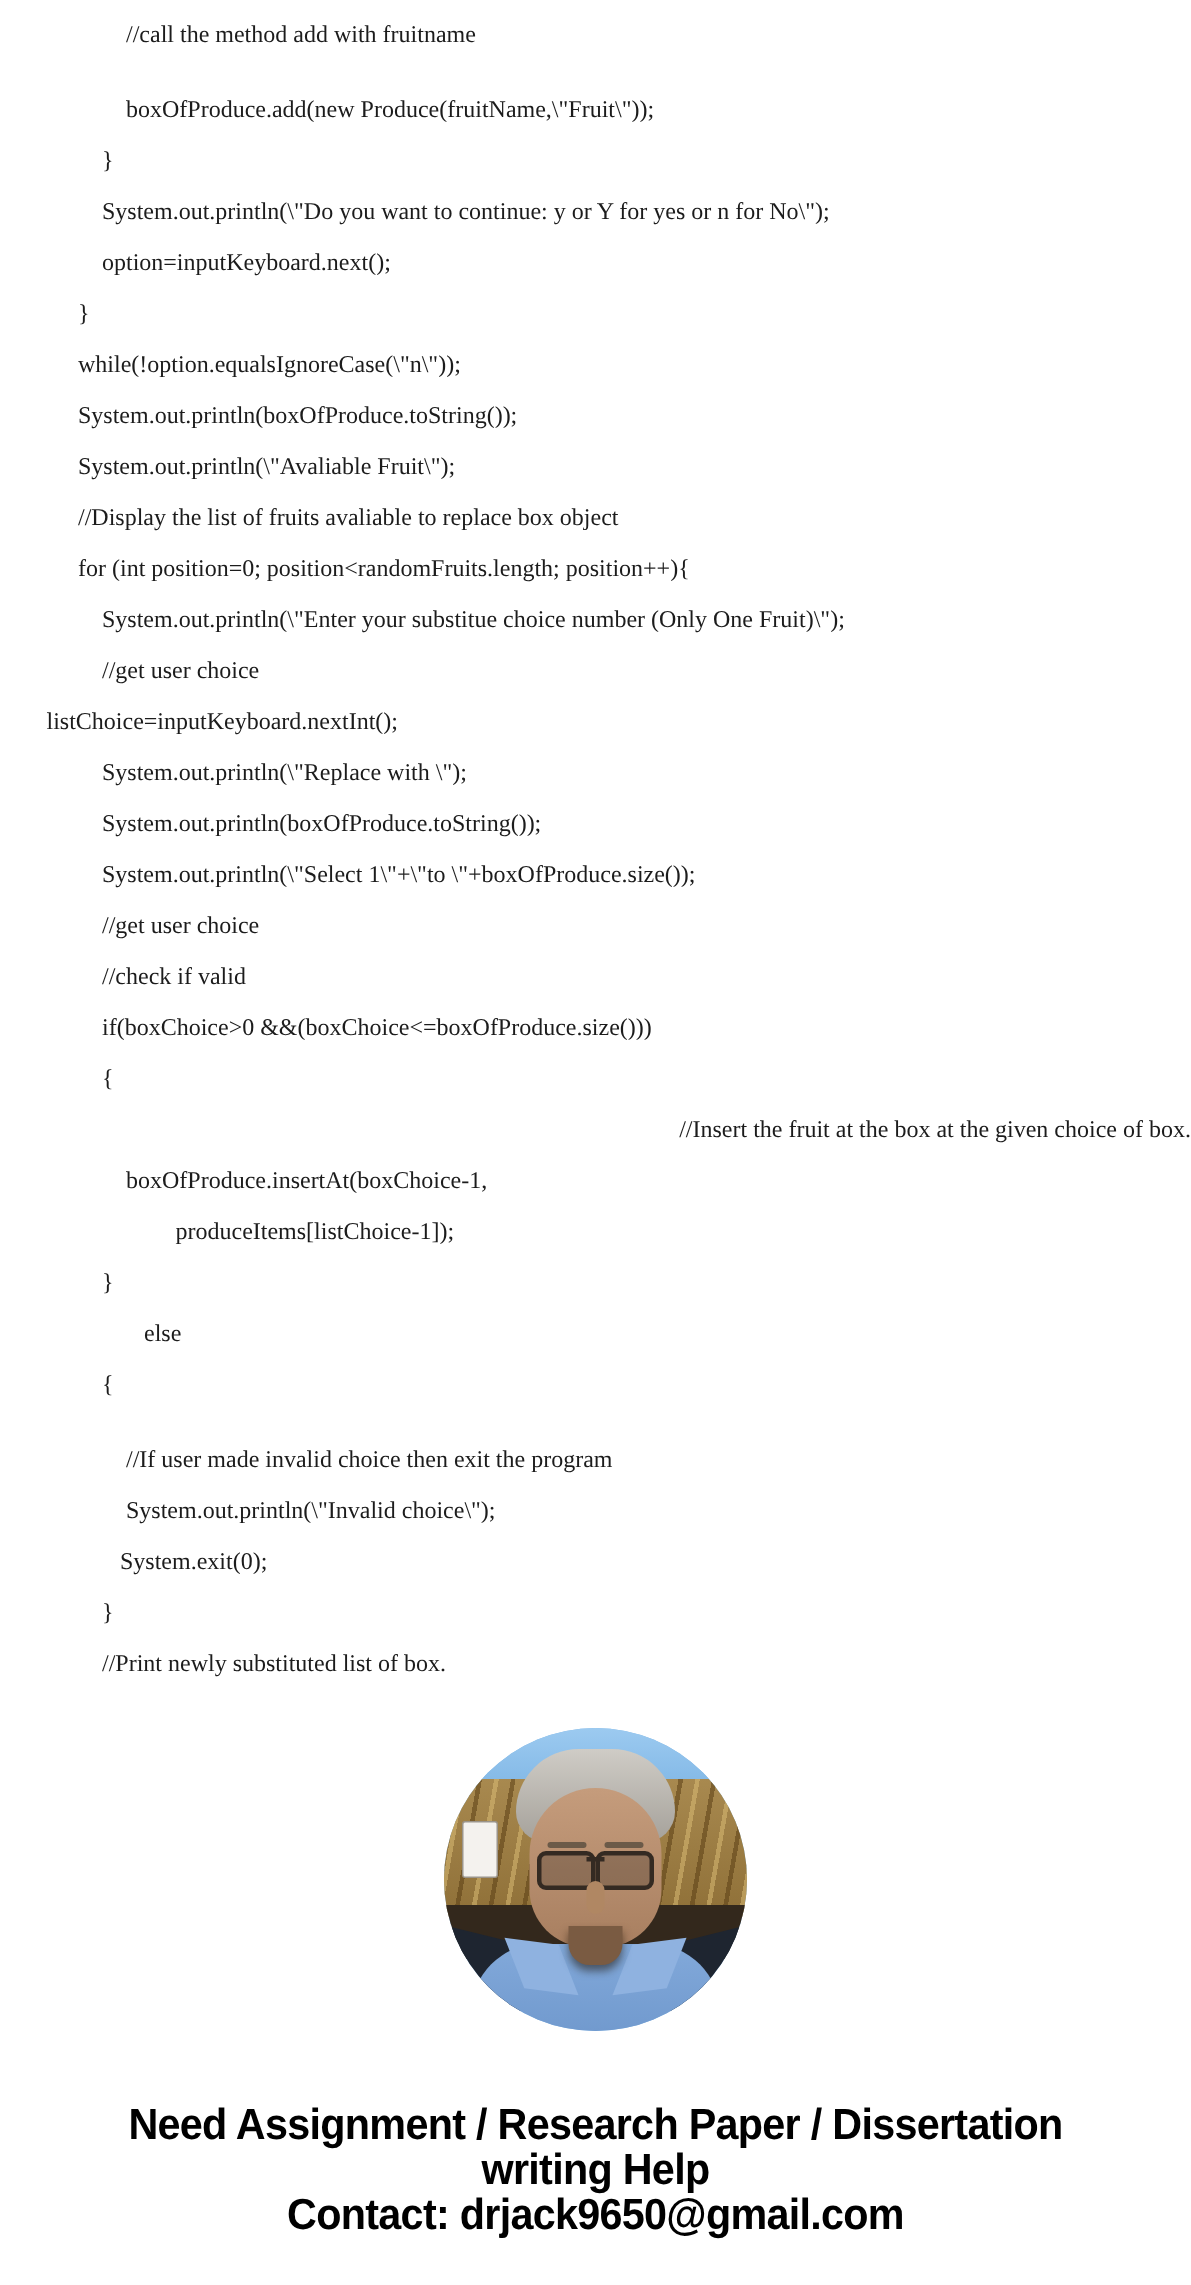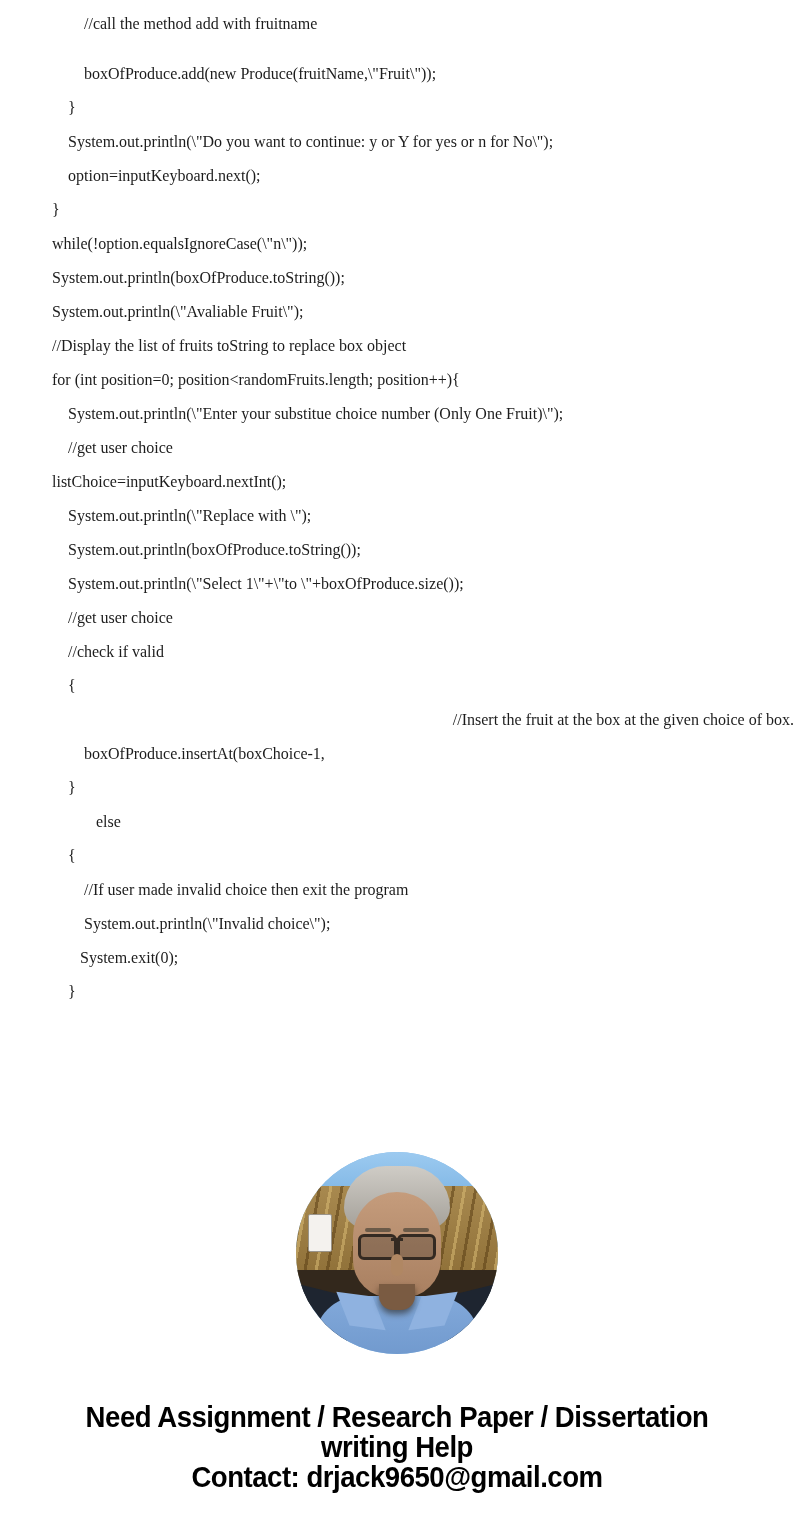--- a/index.html
+++ b/index.html
@@ -68,40 +68,43 @@
 <div class="code-doc">
     <div class="code-line" style="padding-left: 84px;">//call the method add with fruitname</div>
     <div class="code-line" style="padding-left: 84px; margin-top: 16px;">boxOfProduce.add(new Produce(fruitName,\"Fruit\"));</div>
     <div class="code-line" style="padding-left: 68px;">}</div>
     <div class="code-line" style="padding-left: 68px;">System.out.println(\"Do you want to continue: y or Y for yes or n for No\");</div>
     <div class="code-line" style="padding-left: 68px;">option=inputKeyboard.next();</div>
     <div class="code-line" style="padding-left: 52px;">}</div>
     <div class="code-line" style="padding-left: 52px;">while(!option.equalsIgnoreCase(\"n\"));</div>
     <div class="code-line" style="padding-left: 52px;">System.out.println(boxOfProduce.toString());</div>
     <div class="code-line" style="padding-left: 52px;">System.out.println(\"Avaliable Fruit\");</div>
-    <div class="code-line" style="padding-left: 52px;">//Display the list of fruits toString to replace box object</div>
+    <div class="code-line" style="padding-left: 52px;">//Display the list of fruits avaliable to replace box object</div>
     <div class="code-line" style="padding-left: 52px;">for (int position=0; position&lt;randomFruits.length; position++){</div>
     <div class="code-line" style="padding-left: 68px;">System.out.println(\"Enter your substitue choice number (Only One Fruit)\");</div>
     <div class="code-line" style="padding-left: 68px;">//get user choice</div>
-    <div class="code-line" style="padding-left: 52px;">listChoice=inputKeyboard.nextInt();</div>
+    <div class="code-line" style="padding-left: 31px;">listChoice=inputKeyboard.nextInt();</div>
     <div class="code-line" style="padding-left: 68px;">System.out.println(\"Replace with \");</div>
     <div class="code-line" style="padding-left: 68px;">System.out.println(boxOfProduce.toString());</div>
     <div class="code-line" style="padding-left: 68px;">System.out.println(\"Select 1\"+\"to \"+boxOfProduce.size());</div>
     <div class="code-line" style="padding-left: 68px;">//get user choice</div>
     <div class="code-line" style="padding-left: 68px;">//check if valid</div>
+    <div class="code-line" style="padding-left: 68px;">if(boxChoice&gt;0 &amp;&amp;(boxChoice&lt;=boxOfProduce.size()))</div>
     <div class="code-line" style="padding-left: 68px;">{</div>
     <div class="code-line" style="padding-left: 84px; text-align: right;">//Insert the fruit at the box at the given choice of box.</div>
     <div class="code-line" style="padding-left: 84px;">boxOfProduce.insertAt(boxChoice-1,</div>
+    <div class="code-line" style="padding-left: 117px;">produceItems[listChoice-1]);</div>
     <div class="code-line" style="padding-left: 68px;">}</div>
     <div class="code-line" style="padding-left: 96px;">else</div>
     <div class="code-line" style="padding-left: 68px;">{</div>
-    <div class="code-line" style="padding-left: 84px;">//If user made invalid choice then exit the program</div>
+    <div class="code-line" style="padding-left: 84px; margin-top: 16px;">//If user made invalid choice then exit the program</div>
     <div class="code-line" style="padding-left: 84px;">System.out.println(\"Invalid choice\");</div>
     <div class="code-line" style="padding-left: 80px;">System.exit(0);</div>
     <div class="code-line" style="padding-left: 68px;">}</div>
+    <div class="code-line" style="padding-left: 68px;">//Print newly substituted list of box.</div>
   </div>
 
 <div class="avatar" style="--sky: #82b8e6; --wall: #a8894f; --band: #33281c; --hair: #a5a19a; --skin: #c59c7c; --shirt: #82a9da; --jacket: #1e2530;">
   <div class="av-sky"></div>
   <div class="av-wall"></div>
   <div class="av-switch"></div>
   <div class="av-band"></div>
   <div class="av-hair"></div>
   <div class="av-face">
     <div class="av-brow l"></div>

